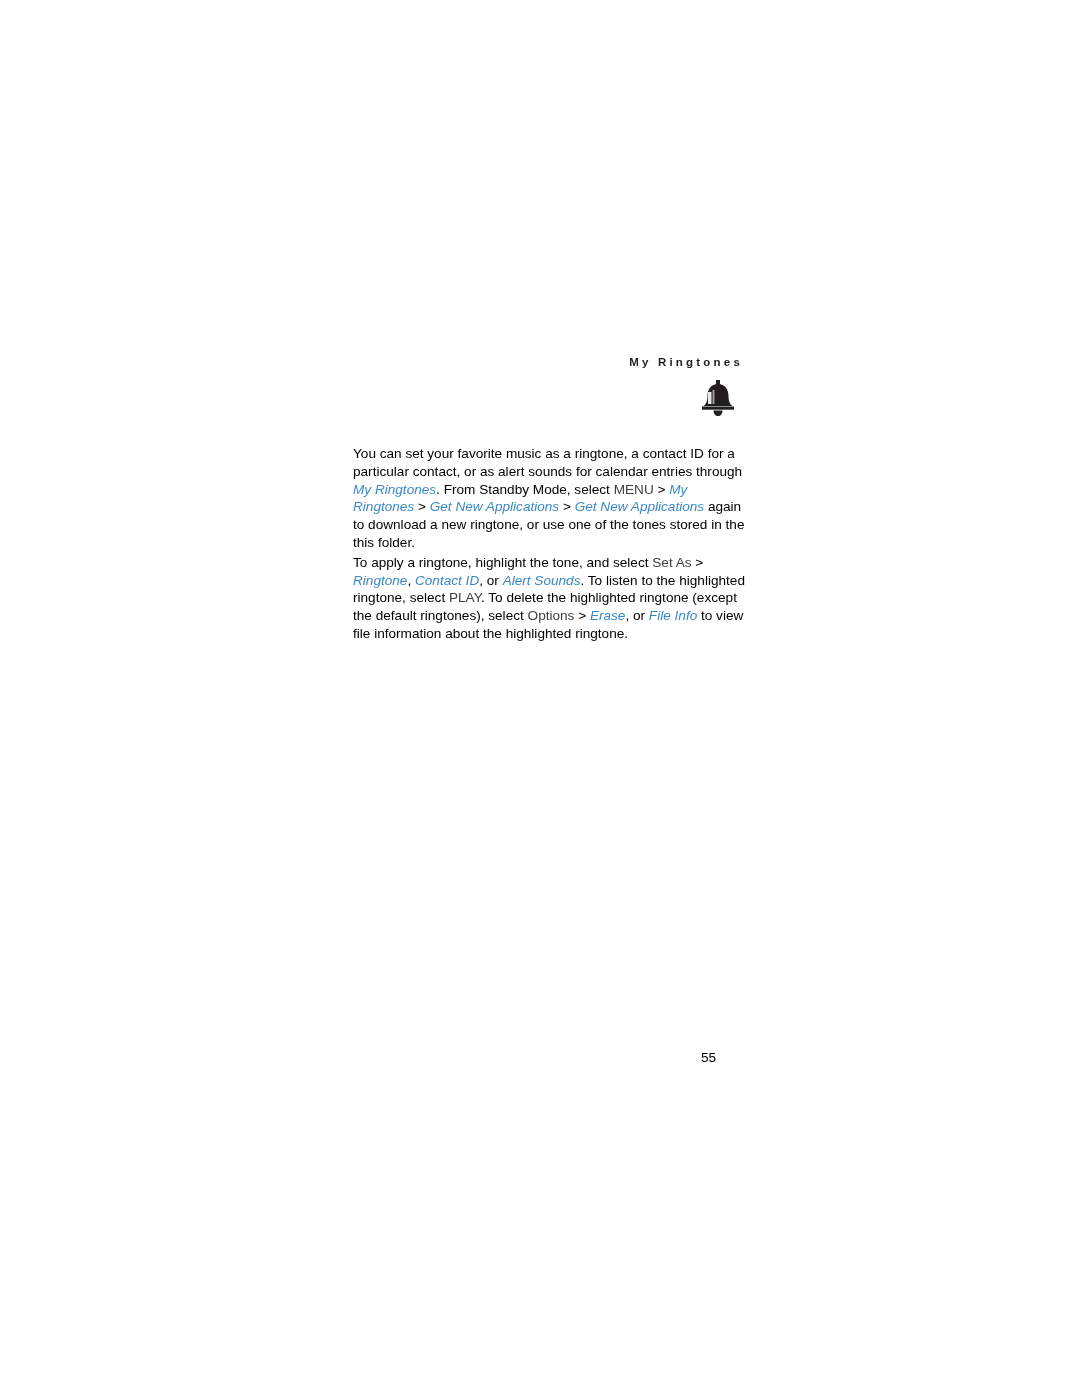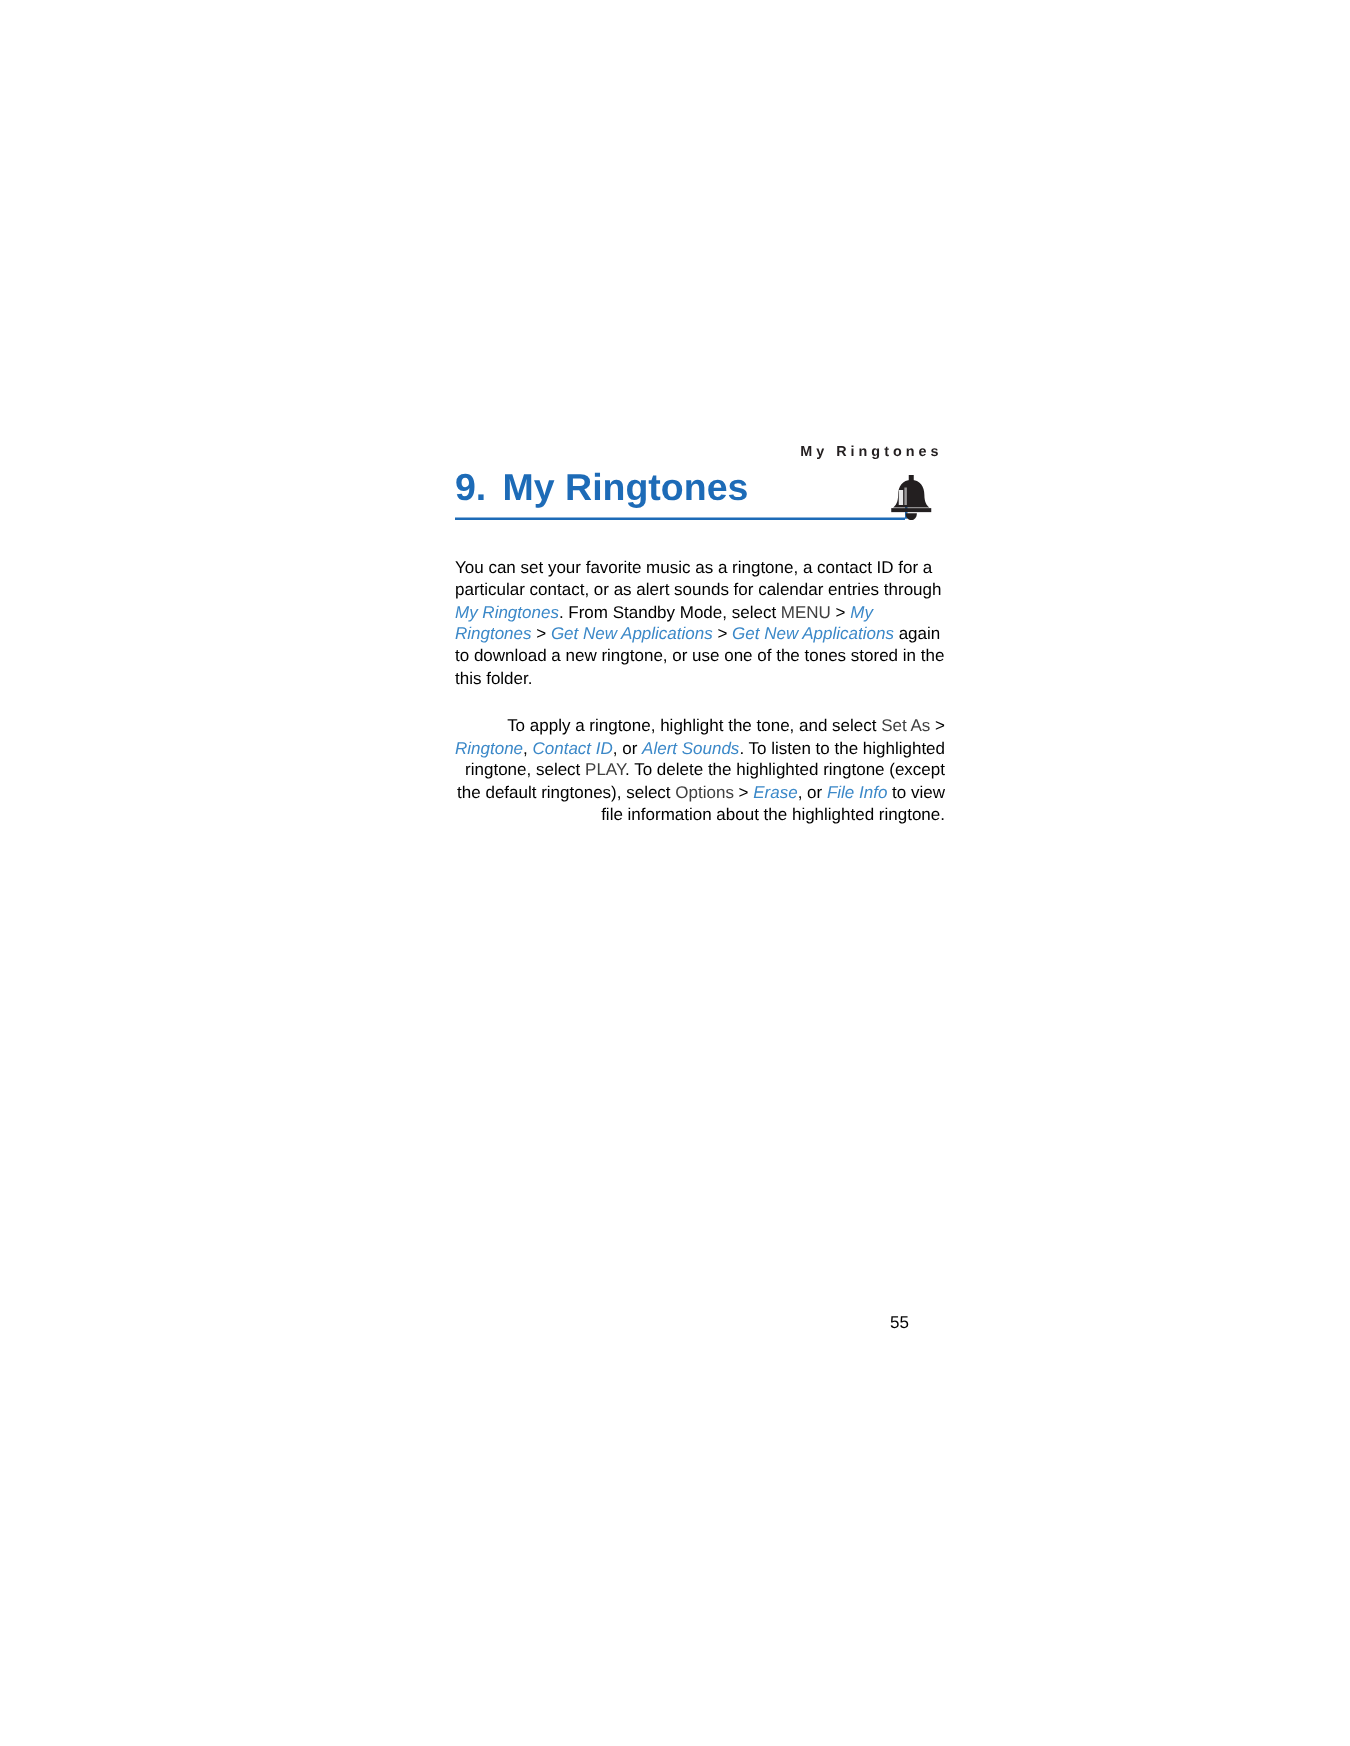--- a/index.html
+++ b/index.html
@@ -10,21 +10,21 @@
   body {
     width: 1080px;
     height: 1397px;
     position: relative;
     font-family: "Liberation Sans", sans-serif;
     color: #000000;
     overflow: hidden;
   }
   .page {
     position: absolute;
-    left: 12px; top: 0;
+    left: 1px; top: 0;
     width: 854px;
     height: 1397px;
   }
   .running-head {
     position: absolute;
     left: 352px;
     top: 356px;
     width: 390px;
     text-align: right;
     font-size: 11.5px;
@@ -82,22 +82,21 @@
     width: 392px;
     font-size: 13.6px;
     line-height: 17.8px;
     color: #000000;
     text-align: left;
   }
   .body-text p {
     margin: 0 0 0 0;
   }
   .body-text p + p {
-    margin-top: 20px;
-    text-align: right;
+    margin-top: 2px;
   }
   .lnk {
     color: #404040;
   }
   .lnk-i {
     color: #3b88c8;
     font-style: italic;
   }
   .page-number {
     position: absolute;
@@ -110,27 +109,20 @@
     margin-top: 32px;
   }
 </style>
 </head>
 <body>
 
 <div class="page">
 
   <div class="running-head">My Ringtones</div>
 
-  <div class="chapter-row">
-    <div class="chapter-title">
-      <span class="chapter-num">9.</span><span>My Ringtones</span>
-    </div>
-    <div class="rule"></div>
-    <div class="rule-tail"></div>
-  </div>
 
   <div class="bell-icon">
     <svg width="34" height="36" viewBox="0 0 34 36" xmlns="http://www.w3.org/2000/svg">
       <rect x="15" y="0" width="4" height="5" fill="#231f20"></rect>
       <path d="M17 4 C10 4 6.5 9 6.5 16 C6.5 22 4.5 24.5 2.5 26 L31.5 26 C29.5 24.5 27.5 22 27.5 16 C27.5 9 24 4 17 4 Z" fill="#231f20"></path>
       <rect x="1" y="26.5" width="32" height="3.2" fill="#231f20"></rect>
       <path d="M12.5 30.5 C12.5 34 14.5 36 17 36 C19.5 36 21.5 34 21.5 30.5 Z" fill="#231f20"></path>
       <rect x="7" y="12" width="3.5" height="12" fill="#ffffff" opacity="0.9"></rect>
       <rect x="11.5" y="10" width="2" height="14" fill="#ffffff" opacity="0.55"></rect>
     </svg>

